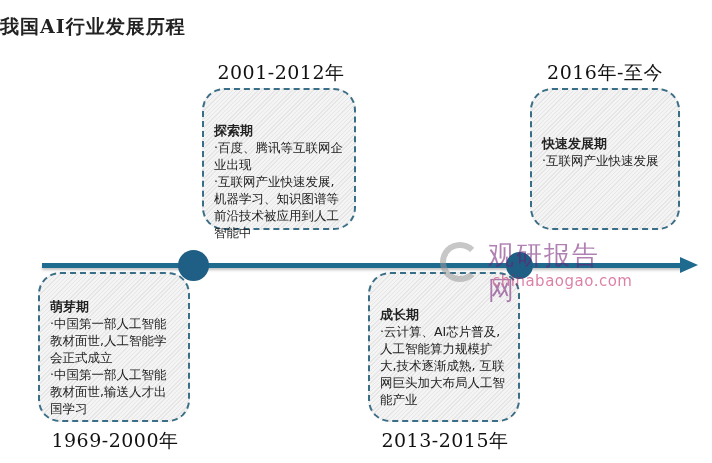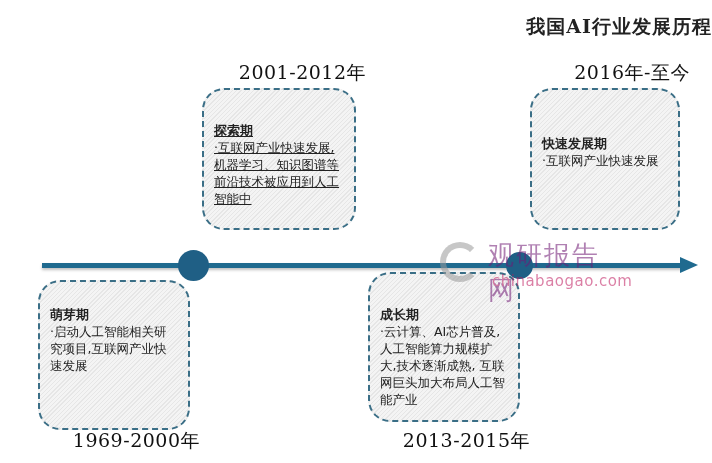--- a/index.html
+++ b/index.html
@@ -1,21 +1,21 @@
 <!DOCTYPE html>
 <html><head>
 <meta charset="utf-8">
 <style>
   html, body { margin:0; padding:0; background:#ffffff; }
   body { width:712px; height:463px; position:relative; overflow:hidden;
          font-family:"DejaVu Sans", sans-serif; color:#222; }
-  .title { position:absolute; left:0; width:712px; top:14px; text-align:right;
+  .title { position:absolute; left:0; width:712px; top:14px; text-align:left;
            font-family:"DejaVu Serif", serif; font-size:19px; font-weight:bold; color:#222; letter-spacing:1px; }
   .period-label { position:absolute; font-family:"DejaVu Serif", "Liberation Serif", serif;
-                  font-size:19px; color:#111; text-align:right; width:170px; letter-spacing:0.5px; }
+                  font-size:19px; color:#111; text-align:center; width:170px; letter-spacing:0.5px; }
   .box { position:absolute; box-sizing:border-box; border:2px dashed #3a6e86; border-radius:22px;
          background: repeating-linear-gradient(135deg, #f4f4f4 0px, #f4f4f4 2px, #e6e6e6 2px, #e6e6e6 3px);
          padding:0 10px; font-size:12.5px; line-height:17px; color:#222; }
   .box .stage { font-weight:bold; font-size:13px; display:block; }
   .box .item { display:block; }
   .timeline { position:absolute; left:42px; top:263px; height:5px; width:640px; background:#1f6a8f;
               box-shadow:0 2px 3px rgba(0,0,0,0.25); }
   .arrow-head { position:absolute; left:680px; top:257px; width:0; height:0;
                 border-top:8px solid transparent; border-bottom:8px solid transparent; border-left:18px solid #1f6a8f; }
   .node { position:absolute; border-radius:50%; background:#1f5f85; }
@@ -29,34 +29,36 @@
 <body>
 
 <div class="title">我国AI行业发展历程</div>
 
 <div class="timeline"></div>
 <div class="arrow-head"></div>
 <div class="node" style="left:178px; top:250px; width:31px; height:31px;"></div>
 <div class="node" style="left:506px; top:252px; width:27px; height:27px;"></div>
 
 <div class="period-label" style="left:196px; top:60px;">2001-2012年</div>
-<div class="box" style="left:202px; top:88px; width:154px; height:142px; padding-top:32px;text-decoration:underline;">
+<div class="box" style="left:202px; top:88px; width:154px; height:142px; padding-top:32px;">
   <span class="stage">探索期</span>
+  <span class="item">·百度、腾讯等互联网企业出现</span>
   <span class="item">·互联网产业快速发展,机器学习、知识图谱等前沿技术被应用到人工智能中</span>
 </div>
 
 <div class="period-label" style="left:520px; top:60px;">2016年-至今</div>
 <div class="box" style="left:530px; top:88px; width:150px; height:142px; padding-top:45px;">
   <span class="stage">快速发展期</span>
   <span class="item">·互联网产业快速发展</span>
 </div>
 
-<div class="box" style="left:38px; top:280px; width:152px; height:150px; padding-top:24px;">
+<div class="box" style="left:38px; top:272px; width:152px; height:150px; padding-top:24px;">
   <span class="stage">萌芽期</span>
-  <span class="item">·启动人工智能相关研究项目,互联网产业快速发展</span>
+  <span class="item">·中国第一部人工智能教材面世,人工智能学会正式成立</span>
+  <span class="item">·中国第一部人工智能教材面世,输送人才出国学习</span>
 </div>
 <div class="period-label" style="left:30px; top:428px;">1969-2000年</div>
 
 <div class="box" style="left:368px; top:272px; width:152px; height:150px; padding-top:32px;">
   <span class="stage">成长期</span>
   <span class="item">·云计算、AI芯片普及,人工智能算力规模扩大,技术逐渐成熟, 互联网巨头加大布局人工智能产业</span>
 </div>
 <div class="period-label" style="left:360px; top:428px;">2013-2015年</div>
 
 <div class="watermark">

